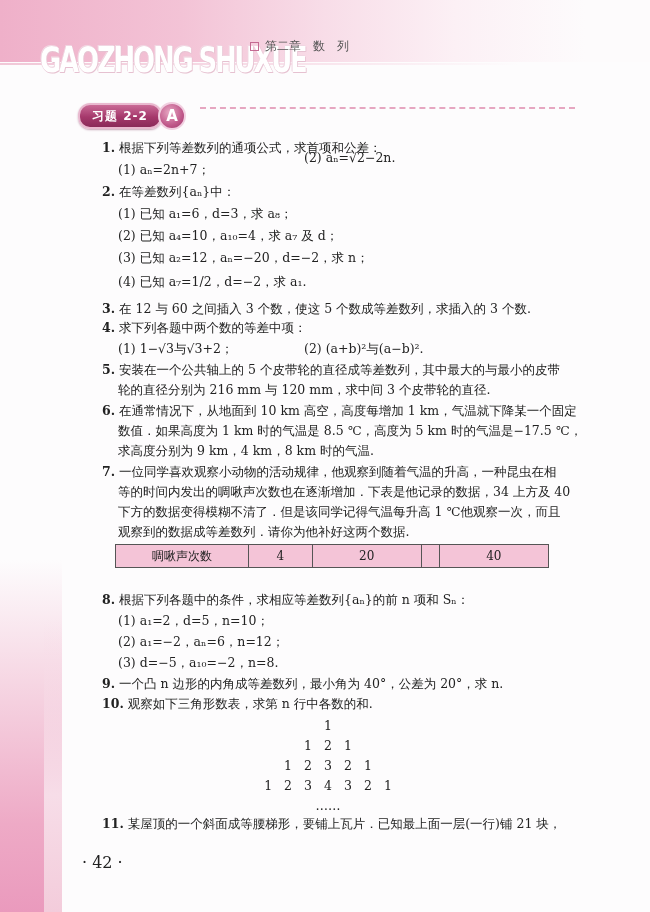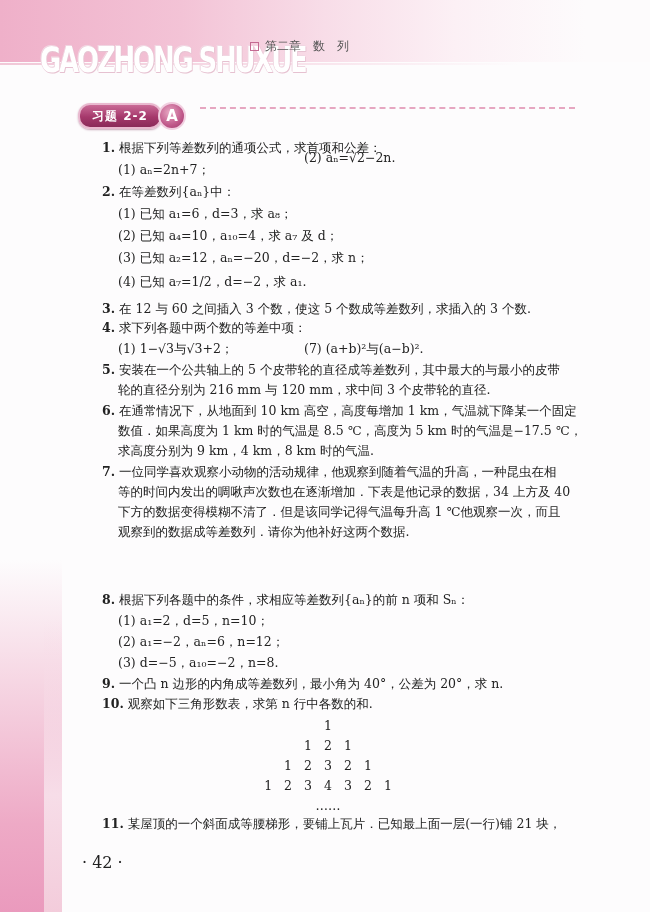--- a/index.html
+++ b/index.html
@@ -115,21 +115,21 @@
   <div class="line" style="top:163px;left:0">
     <span class="num">3.</span>
     <span>在 12 与 60 之间插入 3 个数，使这 5 个数成等差数列，求插入的 3 个数.</span>
   </div>
 
   <div class="line" style="top:182px;left:0">
     <span class="num">4.</span>
     <span>求下列各题中两个数的等差中项：</span>
   </div>
   <div class="line" style="top:203px;left:16px">(1) 1−√3与√3+2；</div>
-  <div class="line" style="top:203px;left:202px">(7) (a+b)²与(a−b)².</div>
+  <div class="line" style="top:203px;left:202px">(2) (a+b)²与(a−b)².</div>
 
   <div class="line" style="top:224px;left:0">
     <span class="num">5.</span>
     <span>安装在一个公共轴上的 5 个皮带轮的直径成等差数列，其中最大的与最小的皮带</span>
   </div>
   <div class="line" style="top:244px;left:16px">轮的直径分别为 216 mm 与 120 mm，求中间 3 个皮带轮的直径.</div>
 
   <div class="line" style="top:265px;left:0">
     <span class="num">6.</span>
     <span>在通常情况下，从地面到 10 km 高空，高度每增加 1 km，气温就下降某一个固定</span>
@@ -141,20 +141,27 @@
     <span class="num">7.</span>
     <span>一位同学喜欢观察小动物的活动规律，他观察到随着气温的升高，一种昆虫在相</span>
   </div>
   <div class="line" style="top:346px;left:16px">等的时间内发出的啁啾声次数也在逐渐增加．下表是他记录的数据，34 上方及 40</div>
   <div class="line" style="top:366px;left:16px">下方的数据变得模糊不清了．但是该同学记得气温每升高 1 ℃他观察一次，而且</div>
   <div class="line" style="top:386px;left:16px">观察到的数据成等差数列．请你为他补好这两个数据.</div>
 </div>
 
 <table class="data">
   <tbody>
+      <tr class="r1">
+    <td style="width:130px">啁啾声次数</td>
+    <td>4</td>
+    <td>20</td>
+    <td></td>
+    <td>40</td>
+  </tr>
 </tbody>
   </table>
 
 <div class="content" style="top:592px">
 
   <div class="line" style="top:0;left:0">
     <span class="num">8.</span>
     <span>根据下列各题中的条件，求相应等差数列{aₙ}的前 n 项和 Sₙ：</span>
   </div>
   <div class="line" style="top:21px;left:16px">(1) a₁=2，d=5，n=10；</div>

